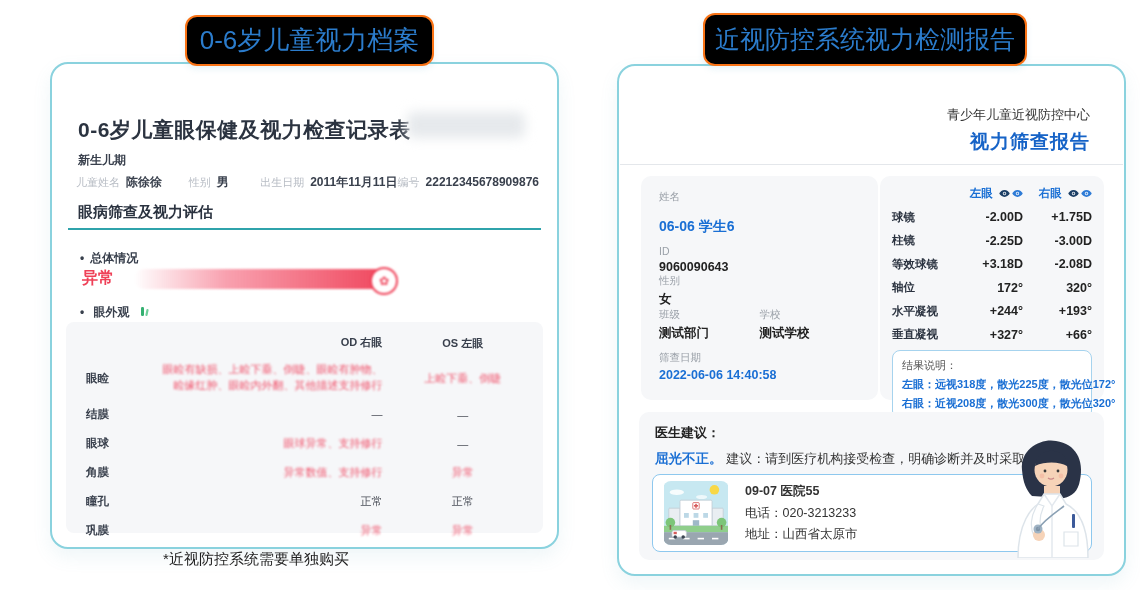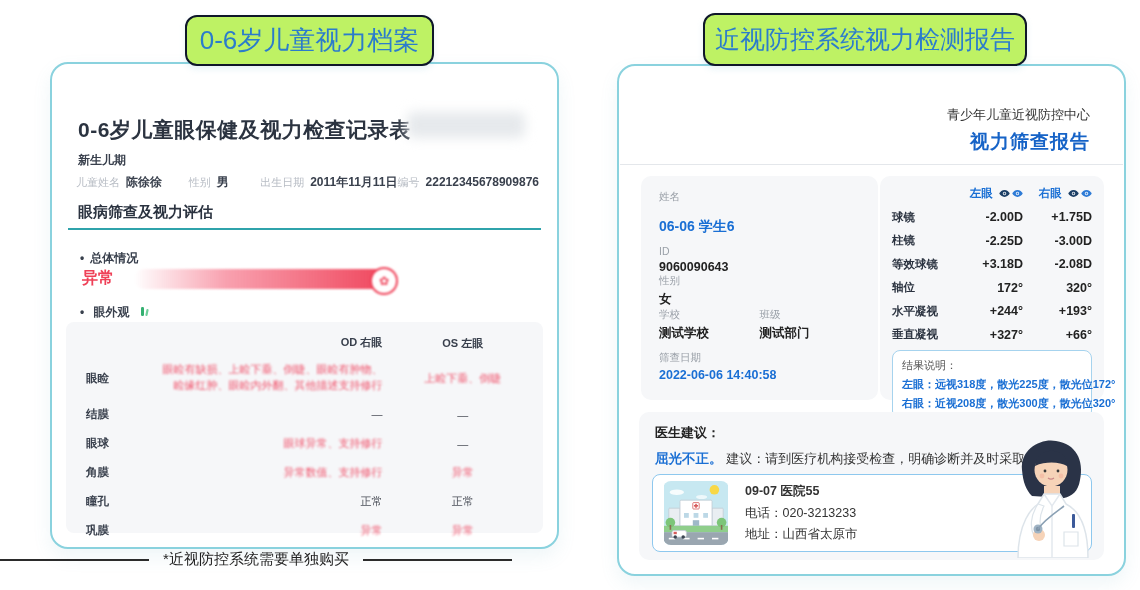--- a/index.html
+++ b/index.html
@@ -1,20 +1,20 @@
 <!DOCTYPE html>
 <html><head>
 <meta charset="utf-8">
 <style>
   html,body{margin:0;padding:0;background:#fff;}
   body{font-family:"Liberation Sans","DejaVu Sans",sans-serif;color:#333;}
   .stage{position:relative;width:1140px;height:590px;background:#fff;overflow:hidden;}
 
   
-  .bubble{position:absolute;background:#bef264;border:2px solid #0f172a;border-radius:12px;
+  .bubble{position:absolute;background:#000000;border:2px solid #f97316;border-radius:12px;
           display:flex;align-items:center;justify-content:center;color:#2b7ccc;z-index:3;
           box-shadow:0 3px 6px rgba(120,190,210,.18);text-align:center;}
   .bubble-left{left:185px;top:15px;width:245px;height:47px;font-size:26px;}
   .bubble-right{left:703px;top:13px;width:320px;height:49px;font-size:25px;}
 
   
   .panel{position:absolute;background:#fff;border:2px solid #8ad2de;border-radius:18px;
          box-shadow:0 8px 18px rgba(100,170,190,.10);}
   .panel-left{left:50px;top:62px;width:505px;height:483px;}
   .panel-right{left:617px;top:64px;width:505px;height:508px;}
@@ -51,21 +51,21 @@
   .lc-label{width:74px;padding-left:14px;font-size:11.5px;font-weight:bold;color:#39404d;box-sizing:border-box;}
   .lc-od{flex:1.55;text-align:right;font-size:11px;line-height:1.45;padding:0 6px;}
   .lc-os{flex:1;text-align:center;font-size:11px;}
   .lrow-h{height:26px;}
   .lrow-b{min-height:29px;}
   .lrow-tall{min-height:44px;}
   .red{color:#f0566e;}
   .blurred{filter:blur(.8px);}
   .norm{color:#4a4f58;}
 
-  .footnote-row{position:absolute;left:0;top:550px;width:512px;display:flex;align-items:center;gap:14px;}
+  .footnote-row{position:absolute;left:0;top:550px;width:512px;display:flex;align-items:center;gap:0;flex-direction:column;}
   .fn-line{flex:1;height:2px;background:#2b2b2b;}
   .fn-text{font-size:15px;color:#1f1f1f;white-space:nowrap;}
 
   
   .rhead{position:absolute;right:34px;top:40px;text-align:right;}
   .rhead-center{font-size:13px;color:#333;}
   .rhead-title{font-size:19px;font-weight:bold;color:#1663c7;margin-top:5px;letter-spacing:1px;}
   .rdivider{position:absolute;left:1px;right:1px;top:98px;height:1px;background:#e4e7eb;}
 
   .gcard{position:absolute;background:#f6f7f9;border-radius:10px;box-sizing:border-box;}
@@ -214,26 +214,26 @@
       <div class="p-label">ID</div>
       <div class="p-value">9060090643</div>
       <div class="p-two">
         <div>
           <div class="p-label">性别</div>
           <div class="p-value">女</div>
         </div>
       </div>
       <div class="p-two">
         <div>
+          <div class="p-label">班级</div>
+          <div class="p-value">测试部门</div>
+        </div>
+        <div>
           <div class="p-label">学校</div>
           <div class="p-value">测试学校</div>
-        </div>
-        <div>
-          <div class="p-label">班级</div>
-          <div class="p-value">测试部门</div>
         </div>
       </div>
       <div class="p-label">筛查日期</div>
       <div class="p-value p-blue">2022-06-06 14:40:58</div>
     </div>
 
     <div class="gcard meas-card">
       <div class="m-grid">
         <div></div>
         <div class="m-h">

